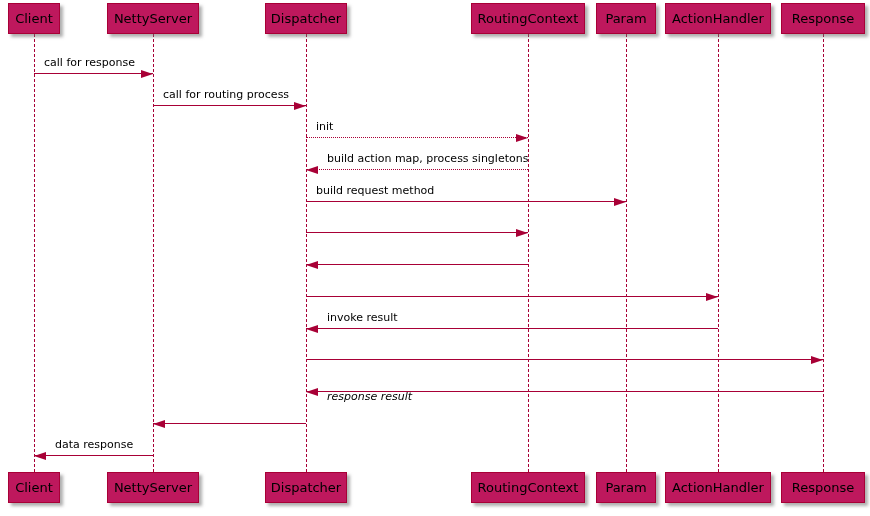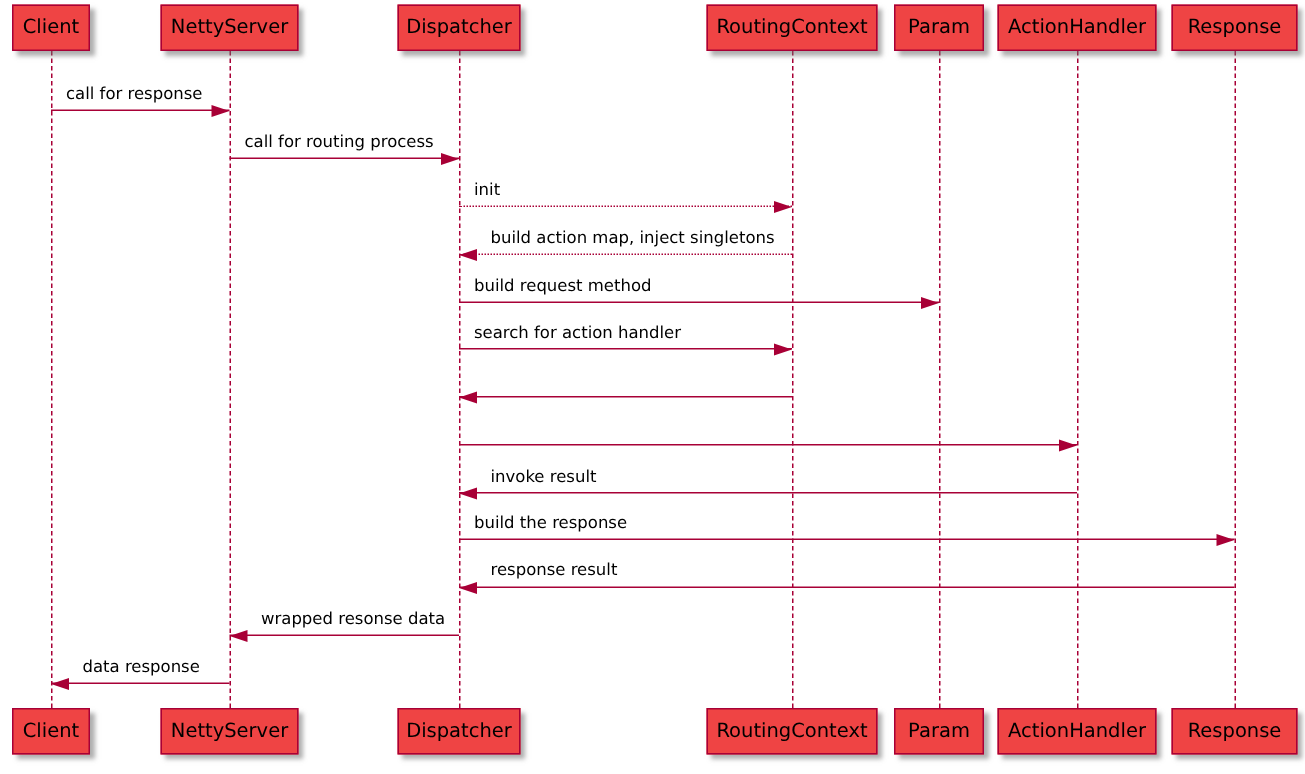--- a/index.html
+++ b/index.html
@@ -12,21 +12,21 @@
     position: relative;
     width: 870px;
     height: 516px;
     background: #ffffff;
     overflow: hidden;
   }
   .participant-box {
     position: absolute;
     box-sizing: border-box;
     height: 31px;
-    background: #ef4444;
+    background: #be185d;
     border: 1.5px solid #A80036;
     box-shadow: 3px 3px 3px rgba(110,110,110,0.55);
     display: flex;
     align-items: center;
     justify-content: center;
     font-size: 13px;
     color: #000000;
     white-space: nowrap;
   }
   .lifeline {
@@ -88,39 +88,36 @@
     <div class="msg-arrowhead right" style="left: 141px; top: 69.5px;"></div>
     <div class="msg-label" style="left: 44px; top: 55px;">call for response</div>
     <div class="msg-line" style="left: 153px; top: 105px; width: 153px;"></div>
     <div class="msg-arrowhead right" style="left: 294px; top: 101.5px;"></div>
     <div class="msg-label" style="left: 163px; top: 87px; text-align: right;">call for routing process</div>
     <div class="msg-line dotted" style="left: 306px; top: 137px; width: 222px;"></div>
     <div class="msg-arrowhead right" style="left: 516px; top: 133.5px;"></div>
     <div class="msg-label" style="left: 316px; top: 119px;">init</div>
     <div class="msg-line dotted" style="left: 306px; top: 169px; width: 222px;"></div>
     <div class="msg-arrowhead left" style="left: 306px; top: 165.5px;"></div>
-    <div class="msg-label" style="left: 327px; top: 151px;">build action map, inject singletons</div>
+    <div class="msg-label" style="left: 327px; top: 151px;">build action map, process singletons</div>
     <div class="msg-line" style="left: 306px; top: 201px; width: 320px;"></div>
     <div class="msg-arrowhead right" style="left: 614px; top: 197.5px;"></div>
     <div class="msg-label" style="left: 316px; top: 183px;">build request method</div>
     <div class="msg-line" style="left: 306px; top: 232px; width: 222px;"></div>
     <div class="msg-arrowhead right" style="left: 516px; top: 228.5px;"></div>
-    <div class="msg-label" style="left: 316px; top: 214px;">search for action handler</div>
     <div class="msg-line" style="left: 306px; top: 264px; width: 222px;"></div>
     <div class="msg-arrowhead left" style="left: 306px; top: 260.5px;"></div>
     <div class="msg-line" style="left: 306px; top: 296px; width: 412px;"></div>
     <div class="msg-arrowhead right" style="left: 706px; top: 292.5px;"></div>
     <div class="msg-line" style="left: 306px; top: 328px; width: 412px;"></div>
     <div class="msg-arrowhead left" style="left: 306px; top: 324.5px;"></div>
     <div class="msg-label" style="left: 327px; top: 310px;">invoke result</div>
     <div class="msg-line" style="left: 306px; top: 359px; width: 517px;"></div>
     <div class="msg-arrowhead right" style="left: 811px; top: 355.5px;"></div>
-    <div class="msg-label" style="left: 316px; top: 341px;">build the response</div>
     <div class="msg-line" style="left: 306px; top: 391px; width: 517px;"></div>
     <div class="msg-arrowhead left" style="left: 306px; top: 387.5px;"></div>
-    <div class="msg-label" style="left: 327px; top: 372px;">response result</div>
+    <div class="msg-label" style="left: 327px; top: 389px; font-style: italic;">response result</div>
     <div class="msg-line" style="left: 153px; top: 423px; width: 153px;"></div>
     <div class="msg-arrowhead left" style="left: 153px; top: 419.5px;"></div>
-    <div class="msg-label" style="left: 174px; top: 405px;">wrapped resonse data</div>
     <div class="msg-line" style="left: 34px; top: 455px; width: 119px;"></div>
     <div class="msg-arrowhead left" style="left: 34px; top: 451.5px;"></div>
     <div class="msg-label" style="left: 55px; top: 437px;">data response</div>
   </div>
 
 </body></html>

